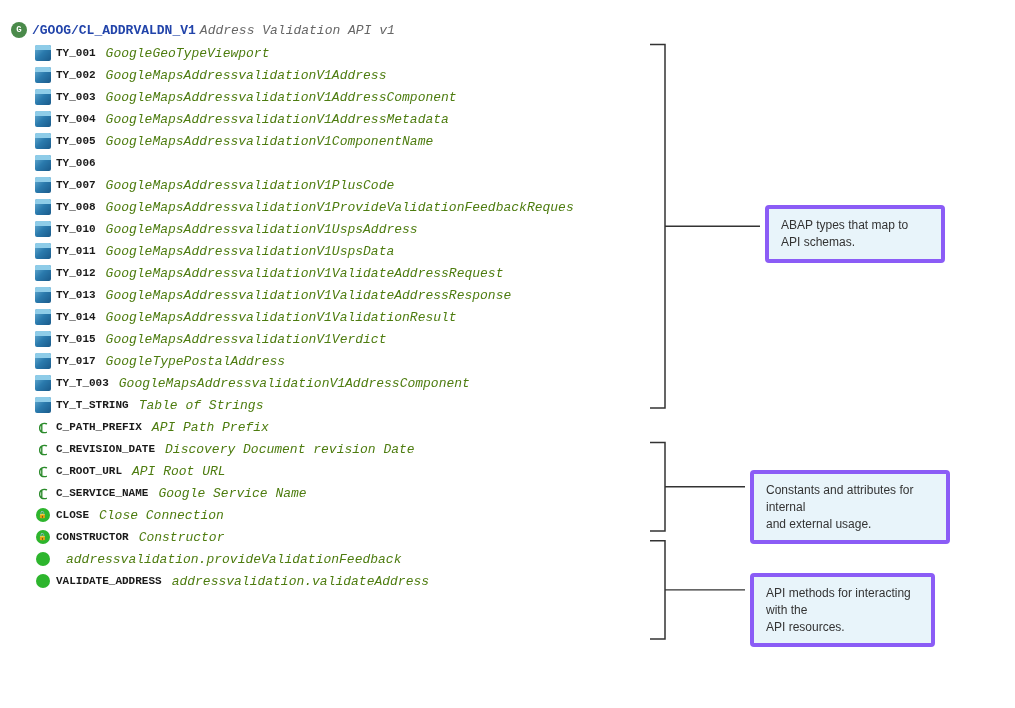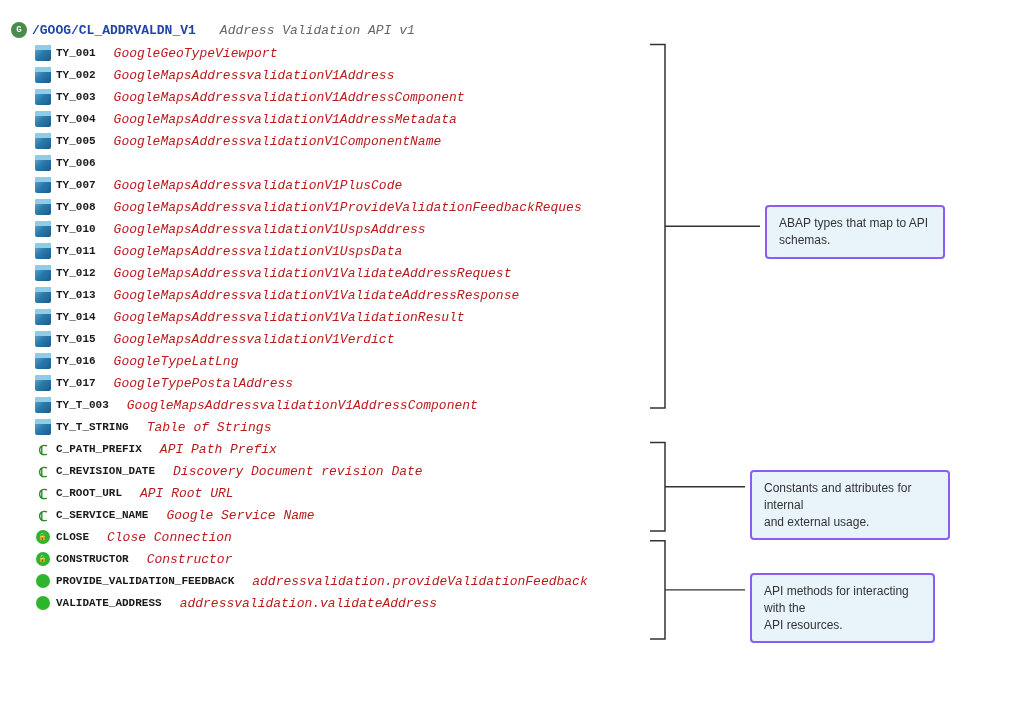--- a/index.html
+++ b/index.html
@@ -124,55 +124,55 @@
     }
 
     .name-bold {
       color: #1a1a1a;
       font-weight: bold;
       font-size: 11px;
       font-family: 'Courier New', monospace;
     }
 
     .name-italic {
-      color: #b91c1c;
+      color: #4d7c0f;
       font-style: italic;
       font-size: 13px;
       font-family: 'Courier New', monospace;
-      margin-left: 18px;
+      margin-left: 10px;
     }
 
     .root-text {
       color: #2244aa;
       font-weight: bold;
       font-size: 13px;
     }
 
     .root-desc {
       color: #666666;
       font-style: italic;
       font-size: 13px;
-      margin-left: 24px;
+      margin-left: 4px;
     }
 
     .indent1 {
       padding-left: 24px;
     }
 
     
     .annotations-section {
       flex: 1;
       position: relative;
       padding-top: 30px;
     }
 
     .annotation-box {
       position: absolute;
       background: #e8f4fa;
-      border: 2px solid #8b5cf6;
+      border: 4px solid #8b5cf6;
       border-radius: 4px;
       padding: 8px 12px;
       font-size: 12px;
       color: #333;
       font-family: Arial, sans-serif;
       line-height: 1.4;
     }
 
     .annotation-box.types {
       width: 180px;
@@ -312,27 +312,20 @@
           <span class="icon">
             <span class="icon-type"></span>
           </span>
           <span class="name-bold">TY_015</span>
           <span class="name-italic">GoogleMapsAddressvalidationV1Verdict</span>
         </div>
         <div class="tree-row indent1">
           <span class="icon">
             <span class="icon-type"></span>
           </span>
-          <span class="name-bold">TY_016</span>
-          <span class="name-italic">GoogleTypeLatLng</span>
-        </div>
-        <div class="tree-row indent1">
-          <span class="icon">
-            <span class="icon-type"></span>
-          </span>
           <span class="name-bold">TY_017</span>
           <span class="name-italic">GoogleTypePostalAddress</span>
         </div>
         <div class="tree-row indent1">
           <span class="icon">
             <span class="icon-type"></span>
           </span>
           <span class="name-bold">TY_T_003</span>
           <span class="name-italic">GoogleMapsAddressvalidationV1AddressComponent</span>
         </div>
@@ -388,21 +381,20 @@
           <span class="icon">
             <span class="icon-method-lock" style="background: rgb(45, 181, 45); width: 14px; height: 14px; border-radius: 50%; display: inline-flex; align-items: center; justify-content: center; font-size: 7px; color: white;">🔒</span>
           </span>
           <span class="name-bold">CONSTRUCTOR</span>
           <span class="name-italic">  Constructor</span>
         </div>
         <div class="tree-row indent1">
           <span class="icon">
             <span class="icon-method-green" style="background: rgb(45, 181, 45); width: 14px; height: 14px; border-radius: 50%; display: inline-block;"></span>
           </span>
-          <span class="name-bold">PROVIDE_VALIDATION_FEEDBACK</span>
           <span class="name-italic">  addressvalidation.provideValidationFeedback</span>
         </div>
         <div class="tree-row indent1">
           <span class="icon">
             <span class="icon-method-green" style="background: rgb(45, 181, 45); width: 14px; height: 14px; border-radius: 50%; display: inline-block;"></span>
           </span>
           <span class="name-bold">VALIDATE_ADDRESS</span>
           <span class="name-italic">  addressvalidation.validateAddress</span>
         </div>
       </div>

